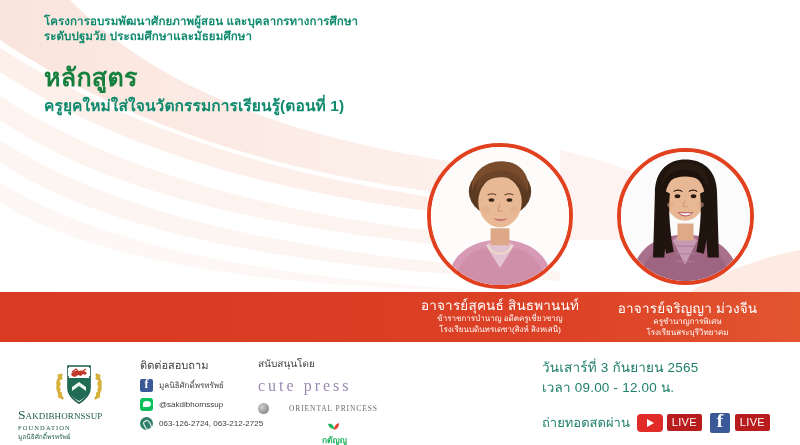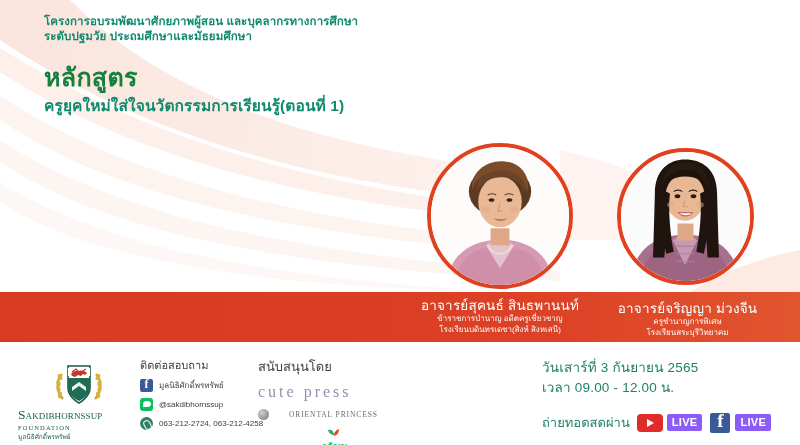--- a/index.html
+++ b/index.html
@@ -83,21 +83,21 @@
     background:#fff; border-radius:50% 50% 50% 10%;
   }
   .ic-tel { background:#2f7f6a; border-radius:50%; }
   .ic-tel:after {
     content:""; position:absolute; left:4px; top:2.5px;
     width:5px; height:8px; border:1.6px solid #fff; border-radius:40%;
     transform:rotate(-28deg);
   }
 
   .sponsor-block { position:absolute; left:258px; top:4px; width:150px; }
-  .sponsor-head { color:#3f3f3f; font-size:13px; margin-bottom:6px; }
+  .sponsor-head { color:#3f3f3f; font-size:10px; margin-bottom:6px; }
   .sp-cute {
     font-family:"Liberation Serif", serif; color:#9b8bb4;
     font-size:16px; letter-spacing:3px; margin-bottom:8px;
   }
   .sp-op { display:flex; align-items:center; margin-bottom:8px; }
   .sp-op .emb {
     width:11px; height:11px; border-radius:50%;
     background:radial-gradient(circle at 35% 35%,#cfcfcf,#8f8f8f 70%,#6e6e6e);
   }
   .sp-op .lbl {
@@ -120,21 +120,21 @@
   .yt-badge {
     width:26px; height:18px; border-radius:4px; background:#e02b28;
     position:relative; margin-right:4px;
   }
   .yt-badge:after {
     content:""; position:absolute; left:10px; top:5px;
     border-left:7px solid #fff; border-top:4px solid transparent;
     border-bottom:4px solid transparent;
   }
   .live-red {
-    background:#8b5cf6; color:#fff; font-size:11px; font-weight:700;
+    background:#b91c1c; color:#fff; font-size:11px; font-weight:400;
     padding:2px 5px 3px; border-radius:2px; line-height:12px; letter-spacing:0.3px;
   }
   .fb-badge {
     width:20px; height:20px; background:#3b5998; position:relative;
     margin-left:8px; border-radius:2px;
   }
   .fb-badge:after {
     content:"f"; position:absolute; left:0; right:0; top:-3px;
     font-family:"Liberation Serif", serif; font-weight:700;
     font-size:19px; color:#fff; text-align:center;
@@ -301,21 +301,21 @@
         <span class="txt">มูลนิธิศักดิ์พรทรัพย์</span>
       </div>
 
       <div class="contact-row">
         <span class="ic ic-line"></span>
         <span class="txt">@sakdibhornssup</span>
       </div>
 
       <div class="contact-row">
         <span class="ic ic-tel"></span>
-        <span class="txt">063-212-2724, 063-212-4258</span>
+        <span class="txt">063-126-2724, 063-212-2725</span>
       </div>
     </div>
 
     <div class="sponsor-block">
       <div class="sponsor-head">สนับสนุนโดย</div>
 
       <div class="sp-cute">cute press</div>
 
       <div class="sp-op">
         <span class="emb"></span>

